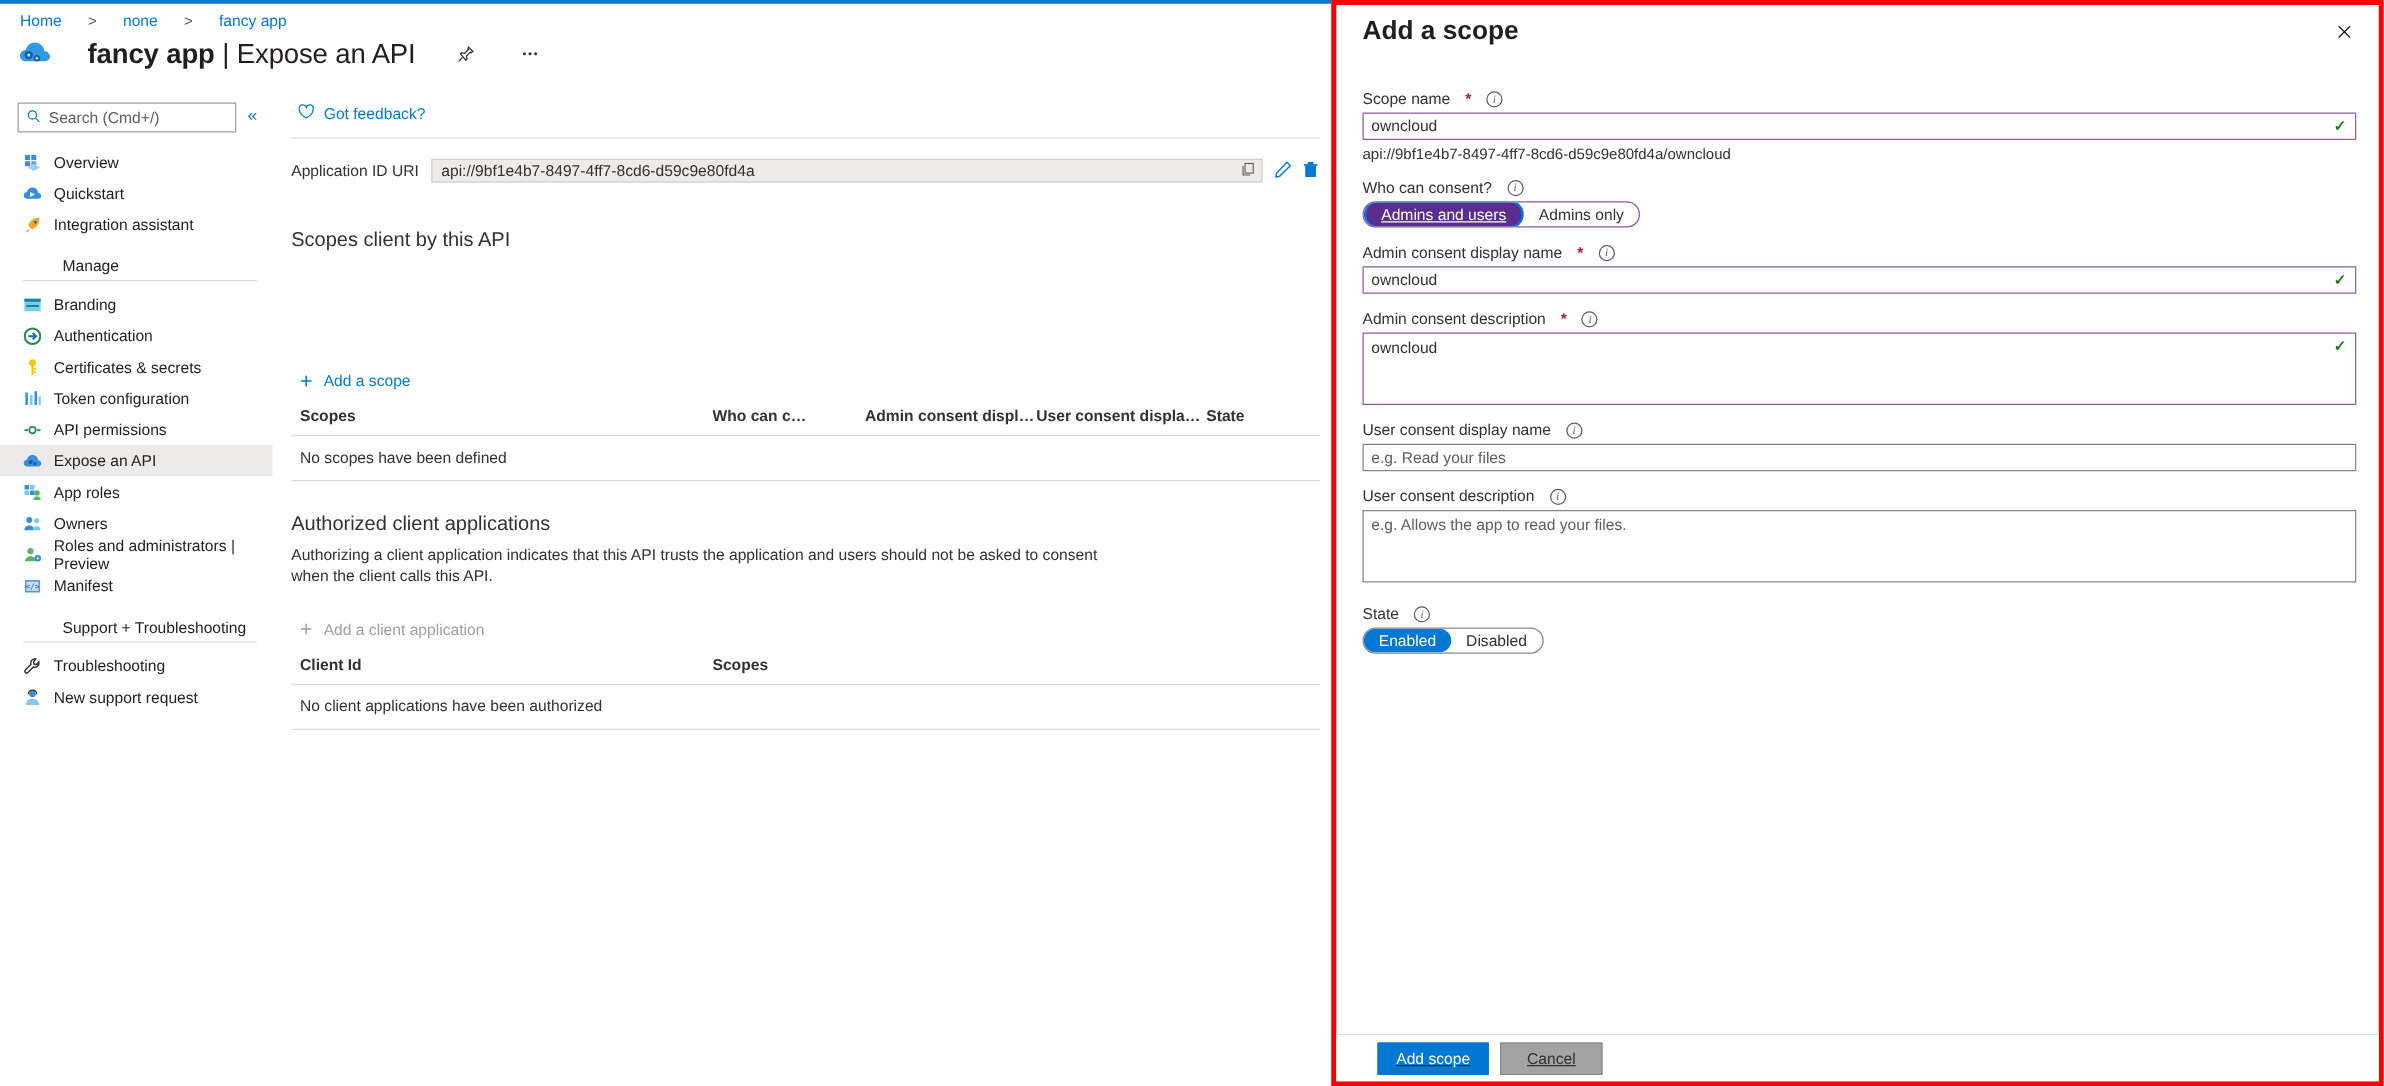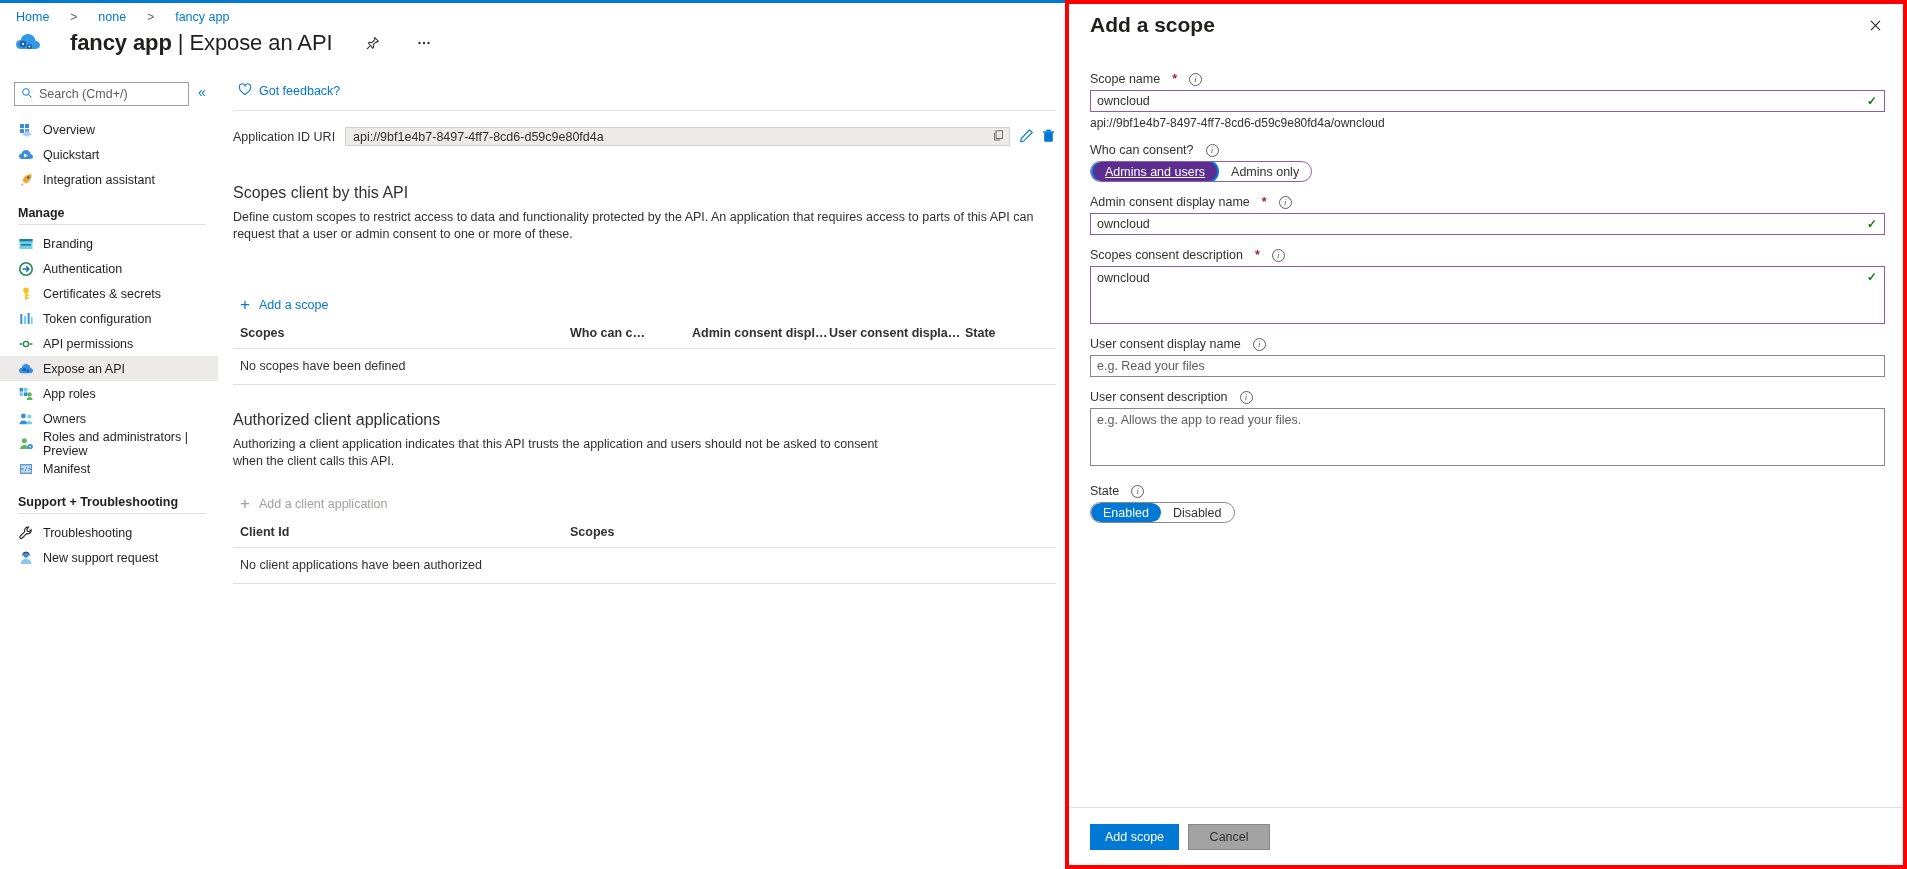--- a/index.html
+++ b/index.html
@@ -60,22 +60,22 @@
   .search-box .ph { color: #605e5c; font-size: 12.5px; }
   .navlist { margin-top: 11px; }
   .nav-item {
     display: flex; align-items: center; gap: 9px;
     height: 25px; padding-left: 18px; cursor: pointer;
     font-size: 12.5px; color: #201f1e;
   }
   .nav-item.selected { background: #edebe9; }
   .nav-ico { width: 16px; height: 16px; flex: 0 0 16px; display:block; }
   .nav-group {
-    font-size: 12.5px; font-weight: 700; color: #201f1e;
-    padding: 0 0 0 18px; margin-top: 14px; margin-bottom: 4px;
+    font-size: 12.5px; font-weight: 400; color: #201f1e;
+    padding: 0 0 0 18px; margin-top: 14px; margin-bottom: 4px; margin-left: 32px;
   }
   .nav-rule { height: 1px; background: #e1dfdd; margin: 2px 12px 6px 18px; }
 
   
   .collapse-btn {
     position: absolute; top: 84px; left: 198px;
     color: #0078d4; cursor: pointer; font-size: 14px;
   }
   .feedback {
     position: absolute; top: 83px; left: 238px;
@@ -197,23 +197,23 @@
     background: #5c2d91; color: #fff; font-weight: 400;
     box-shadow: 0 0 0 2px #0078d4; margin: 0 2px;
     text-decoration: underline;
   }
   .toggle .opt.sel-blue {
     background: #0078d4; color: #fff;
   }
   .toggle.purple-border { border-color: #8f5ca8; }
 
   .panel-footer {
-    position: absolute; left: 0; right: 0; bottom: 0; height: 58px;
+    position: absolute; left: 0; right: 0; bottom: 0; height: 38px;
     border-top: 1px solid #e1dfdd; background: #fff;
-    display: flex; align-items: center; gap: 9px; padding-left: 21px;
+    display: flex; align-items: center; gap: 9px; padding-left: 33px; text-decoration: underline;
   }
   .btn {
     height: 26px; min-width: 82px; padding: 0 14px;
     font-size: 12.5px; display: flex; align-items: center; justify-content: center;
     cursor: pointer; border: 1px solid #8a8886; background: #a3a3a3; color: #323130;
   }
   .btn.primary { background: #0078d4; border-color: #0078d4; color: #fff; font-weight: 400; }
 </style>
 </head>
 <body>
@@ -487,21 +487,20 @@
         <svg width="15" height="15" viewBox="0 0 16 16" fill="#0078d4">
           <rect x="3.4" y="4.6" width="9.2" height="10" rx="1"></rect>
           <rect x="5.6" y="1.7" width="4.8" height="2"></rect>
           <rect x="2.2" y="3.5" width="11.6" height="1.5"></rect>
         </svg>
       </span>
     </span>
   </div>
 
   <div class="sec-title" style="top:184px">Scopes client by this API</div>
-  <div class="sec-para" style="top:209px">Define custom scopes to restrict access to data and functionality protected by the API. An application that requires access to parts of this API can request that a user or admin consent to one or more of these.</div>
 
   <div class="cmd-link" style="top:296px">
     <span class="plus">+</span>
     <span class="cmd-label">Add a scope</span>
   </div>
 
   <div class="tbl" style="top:326px">
     <div class="tbl-head">
       <span style="width:330px" class="th-ellip">Scopes</span>
       <span style="width:80px" class="th-ellip">Who can consent</span>
@@ -576,21 +575,21 @@
           <span class="info-i">i</span>
         </div>
         <div class="inp valid">
           <span>owncloud</span>
           <span class="check">✓</span>
         </div>
       </div>
 
       <div class="fld">
         <div class="fld-label">
-          <span>Scopes consent description</span>
+          <span>Admin consent description</span>
           <span class="req">*</span>
           <span class="info-i">i</span>
         </div>
         <div class="ta valid">
           <span>owncloud</span>
           <span class="check">✓</span>
         </div>
       </div>
 
       <div class="fld">

